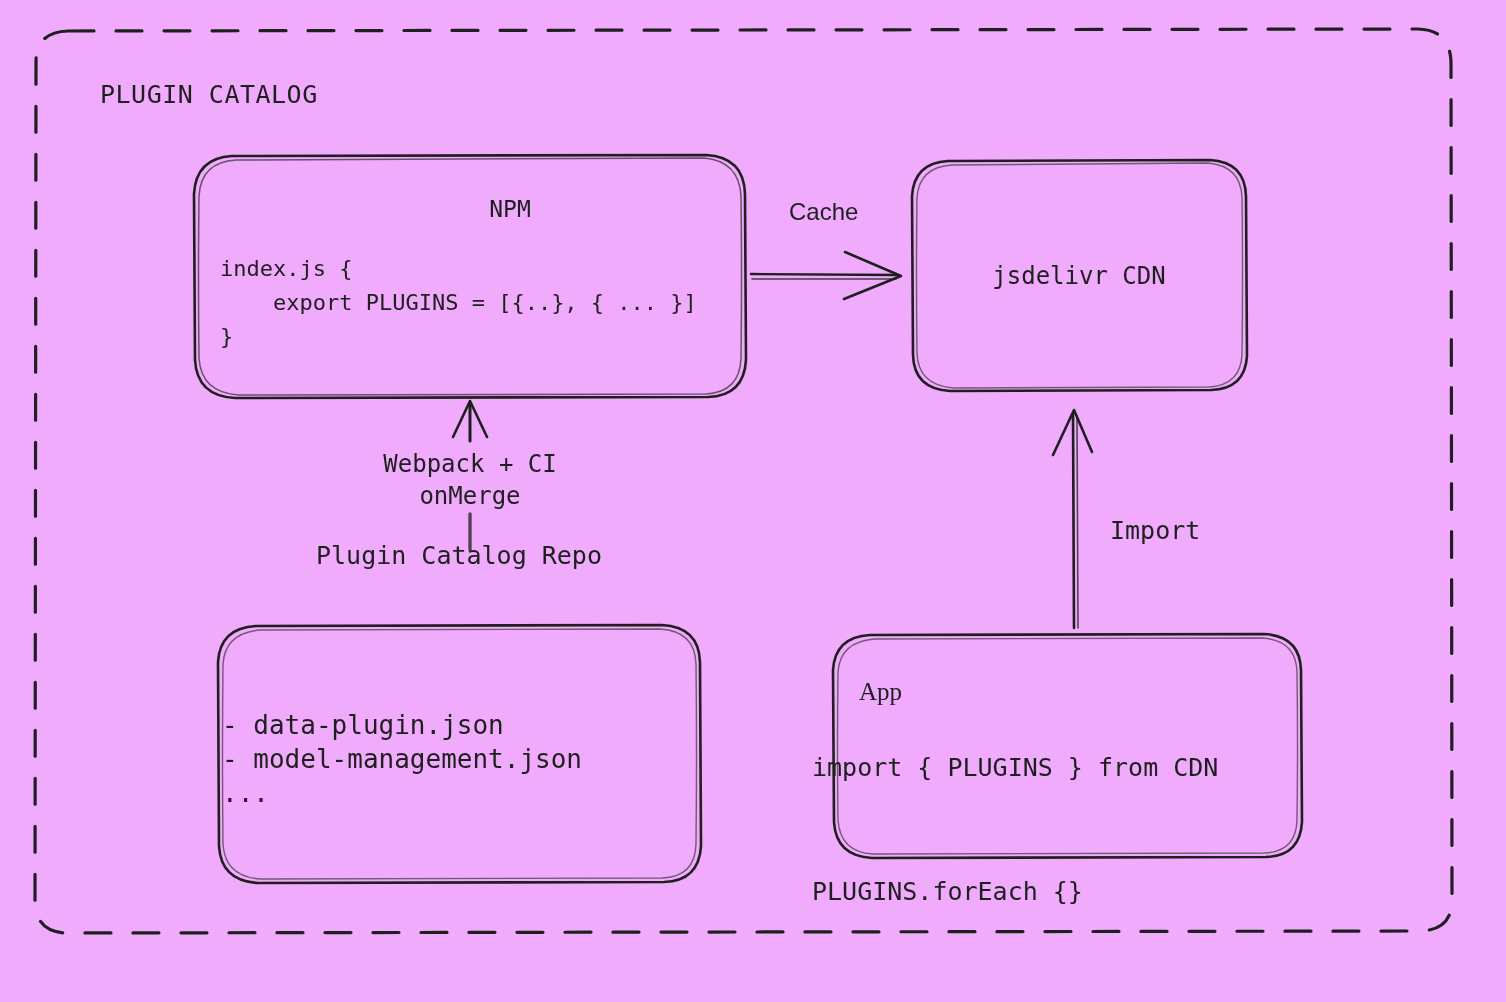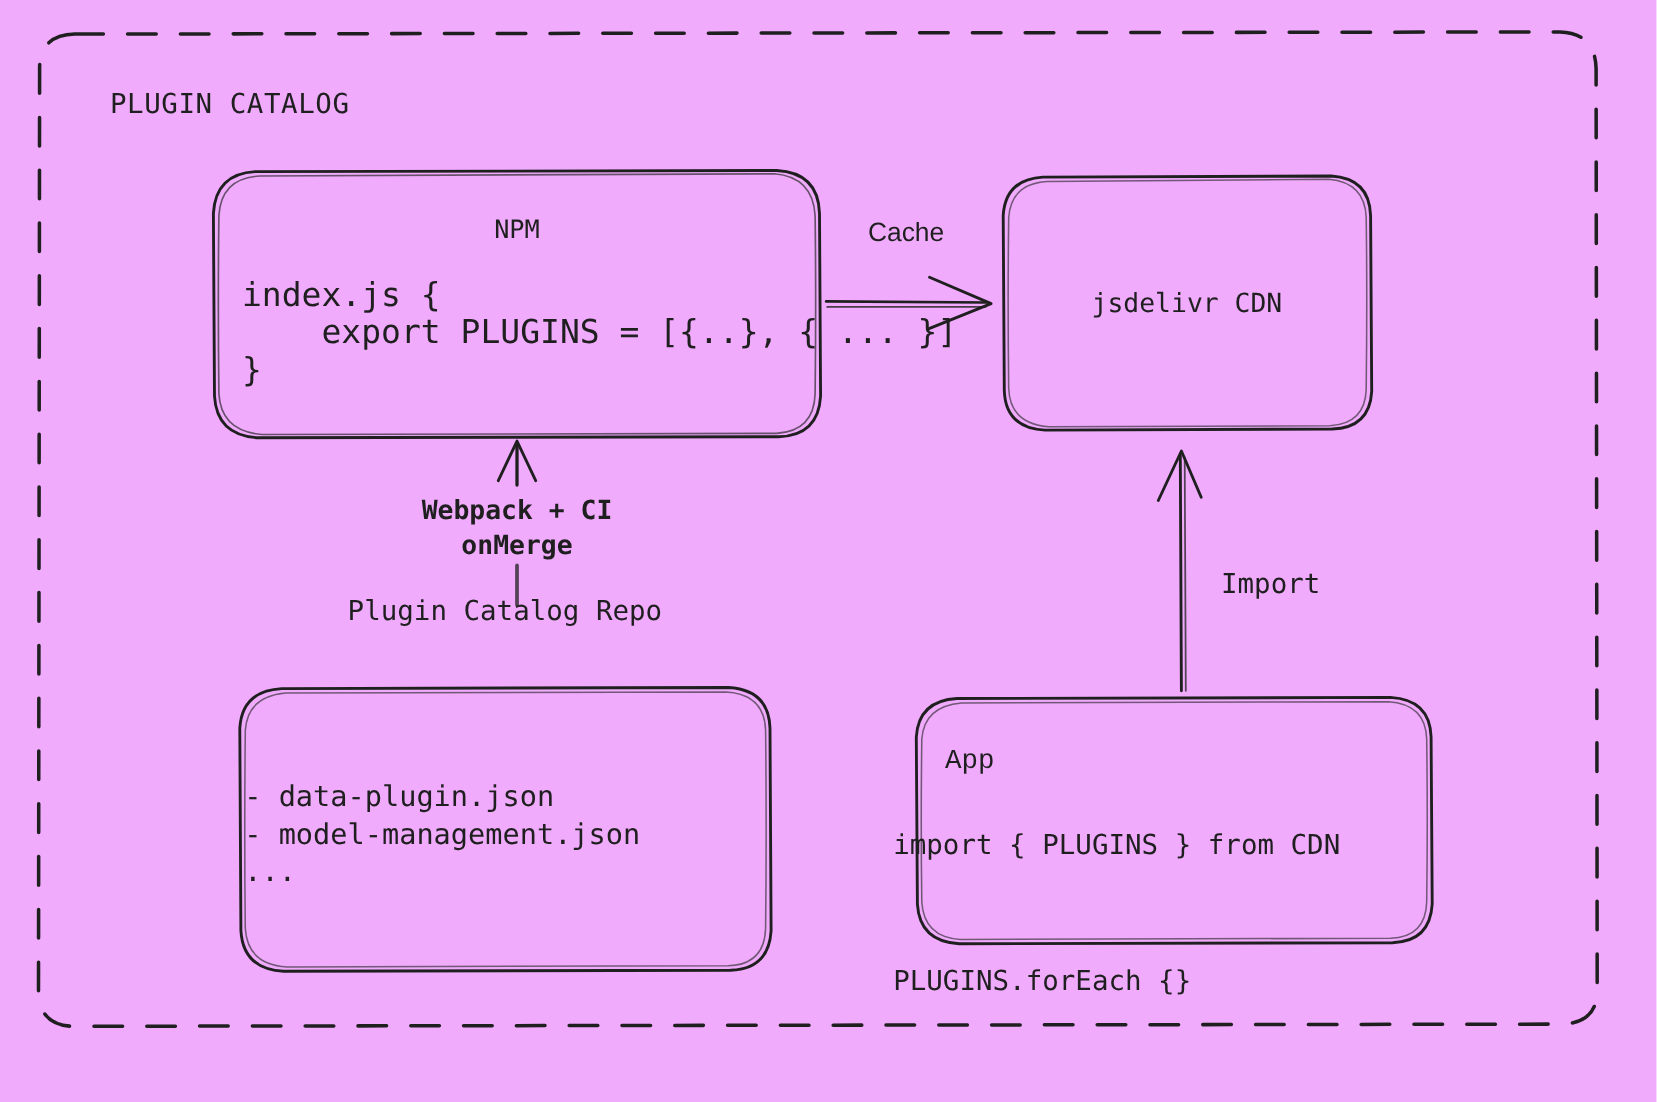--- a/index.html
+++ b/index.html
@@ -39,25 +39,26 @@
     font-size: 25px;
     letter-spacing: 0.5px;
   }
   .npm-title {
     left: 194px;
     top: 198px;
     width: 552px;
     text-align: center;
     font-size: 23px;
     white-space: pre;
+    padding-left: 40px;
   }
   .npm-code {
     left: 220px;
     top: 252px;
-    font-size: 30px;
+    font-size: 22px;
     line-height: 34px;
   }
   .cdn-title {
     left: 912px;
     top: 264px;
     width: 334px;
     text-align: center;
     font-size: 24px;
   }
   .cache-label {
@@ -66,40 +67,39 @@
     font-size: 24px;
     font-family: Liberation Sans, sans-serif;
   }
   .webpack-label {
     left: 338px;
     top: 448px;
     width: 264px;
     text-align: center;
     font-size: 24px;
     line-height: 32px;
-    font-weight: bold;
   }
   .repo-label {
     left: 218px;
     top: 543px;
     width: 482px;
     text-align: center;
     font-size: 25px;
   }
   .repo-list {
     left: 222px;
     top: 708px;
     font-size: 26px;
     line-height: 34px;
   }
   .app-title {
     left: 859px;
     top: 679px;
     font-size: 25px;
-    font-family: Liberation Mono, monospace;
+    font-family: Liberation Serif, serif;
   }
   .app-code {
     left: 812px;
     top: 737px;
     font-size: 25px;
     line-height: 62px;
   }
   .import-label {
     left: 1110px;
     top: 518px;

